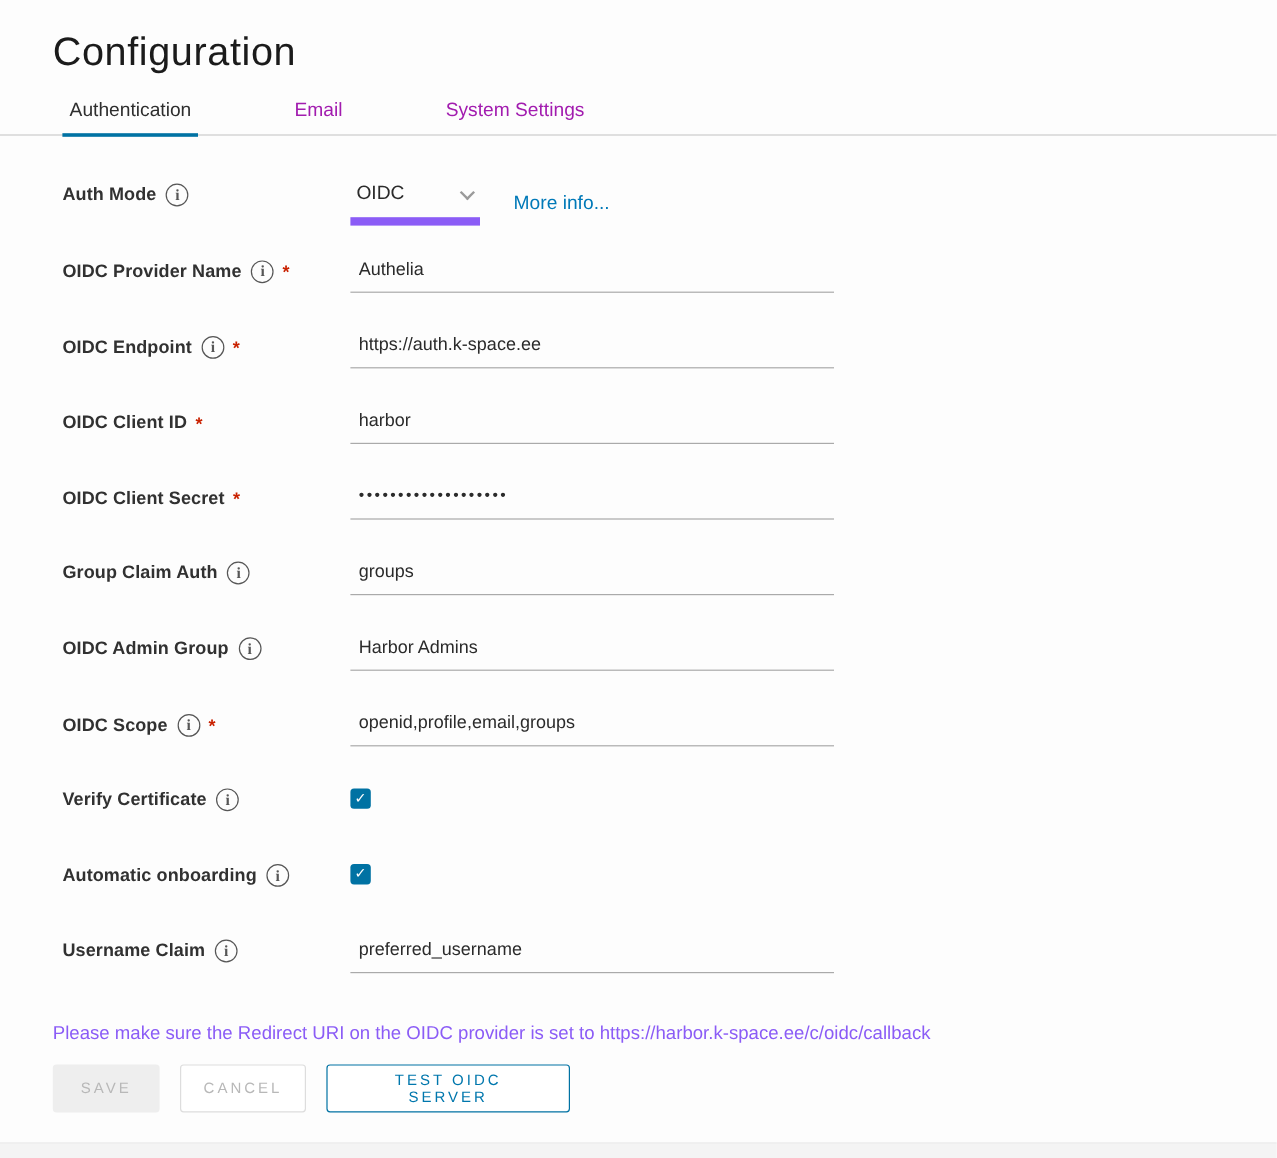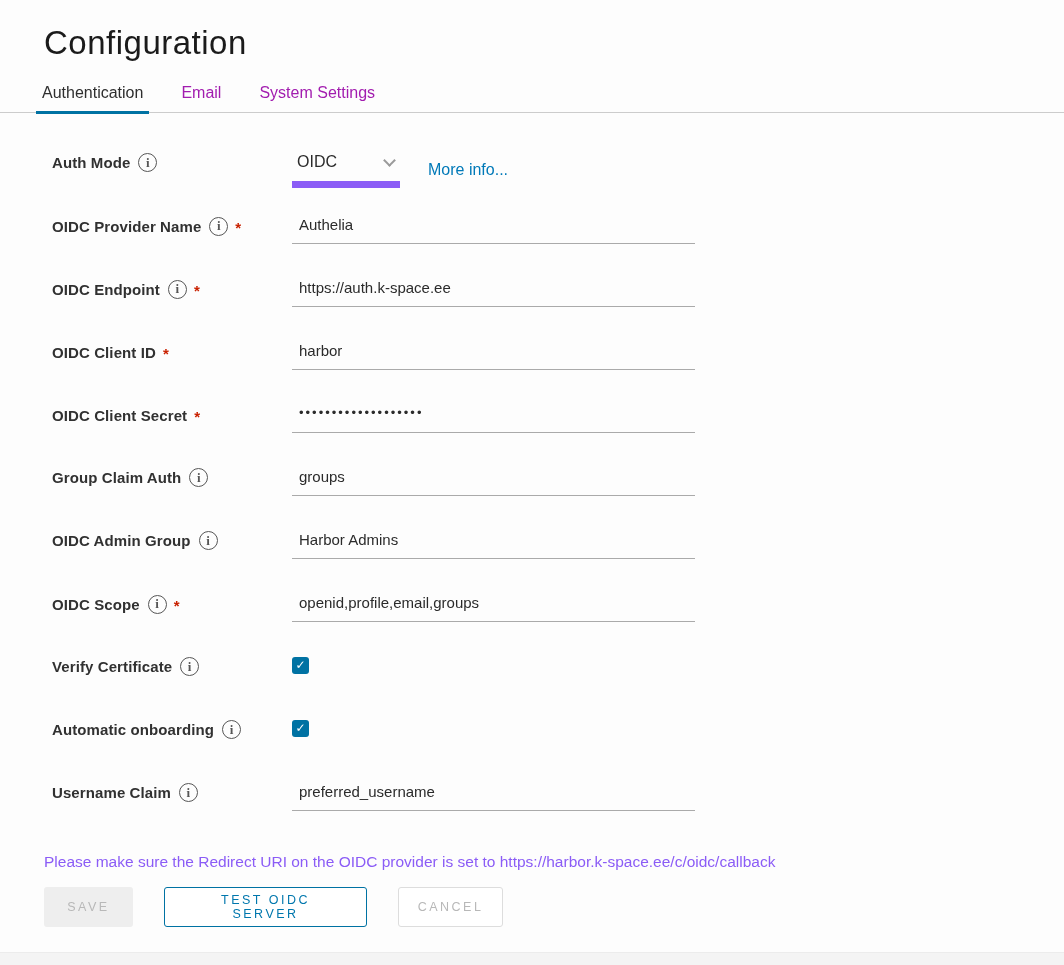--- a/index.html
+++ b/index.html
@@ -8,21 +8,21 @@
     font-family:"Liberation Sans","DejaVu Sans",sans-serif;
     background:#fdfdfd; color:#313131; overflow:hidden; position:relative;
   }
   .page { width:1064px; height:679px; display:flex; flex-direction:column; }
 
   
   .page-title {
     margin:24px 0 0 44px; font-size:33px; font-weight:300;
     letter-spacing:0.5px; color:#1b1b1b;
   }
-  .tabs { display:flex; margin-top:16px; border-bottom:1px solid #cccccc; padding-left:36px; }
+  .tabs { display:flex; margin-top:16px; border-bottom:1px solid #cccccc; padding-left:52px;gap:48px; }
   .tab {
     font-size:16px; color:#a21caf; padding:6px 6px 9px 6px; margin-right:26px;
     cursor:pointer; border-bottom:3px solid transparent; margin-bottom:-2px;
   }
   .tab.active { color:#2e2e2e; border-bottom-color:#0072a3; }
 
   
   .form { padding:30px 0 0 52px; }
   .row { display:flex; align-items:flex-start; height:63px; }
   .row-label {
@@ -61,21 +61,21 @@
   .inline-control { display:flex; align-items:center; }
 
   .checkbox {
     width:17px; height:17px; background:#0072a3; border-radius:3px; margin-top:2px;
     display:flex; align-items:center; justify-content:center; cursor:pointer;
     color:#ffffff; font-size:12px; font-weight:700; line-height:17px;
   }
 
   .note { margin:17px 0 0 44px; font-size:15.5px; color:#8b5cf6; }
 
-  .buttons { display:flex; margin:16px 0 0 44px; gap:31px; }
+  .buttons { display:flex; margin:16px 0 0 44px; gap:17px; }
   .btn {
     height:40px; border-radius:3px; font-family:"Liberation Sans","DejaVu Sans",sans-serif;
     font-size:12.5px; font-weight:500; letter-spacing:2.5px; cursor:pointer;
     display:flex; align-items:center; justify-content:center; padding:0 20px;
   }
   .btn-save { background:#eeeeee; border:none; color:#b8b8b8; width:89px; cursor:default; }
   .btn-cancel { background:#ffffff; border:1px solid #dddddd; color:#b8b8b8; width:105px; cursor:default; }
   .btn-test { background:#ffffff; border:1px solid #0072a3; color:#0077ad; width:203px; }
 
   .footer-strip {
@@ -218,18 +218,18 @@
         <input class="text-input" type="text" value="preferred_username" style="">
       </div>
     </div>
 
   </div>
 
   <p class="note">Please make sure the Redirect URI on the OIDC provider is set to https://harbor.k-space.ee/c/oidc/callback</p>
 
   <div class="buttons">
     <button class="btn btn-save" disabled="">SAVE</button>
+    <button class="btn btn-cancel" disabled="">CANCEL</button>
     <button class="btn btn-test">TEST OIDC SERVER</button>
-    <button class="btn btn-cancel" disabled="">CANCEL</button>
   </div>
 
   <div class="footer-strip"></div>
 </div>
 
 </body></html>

